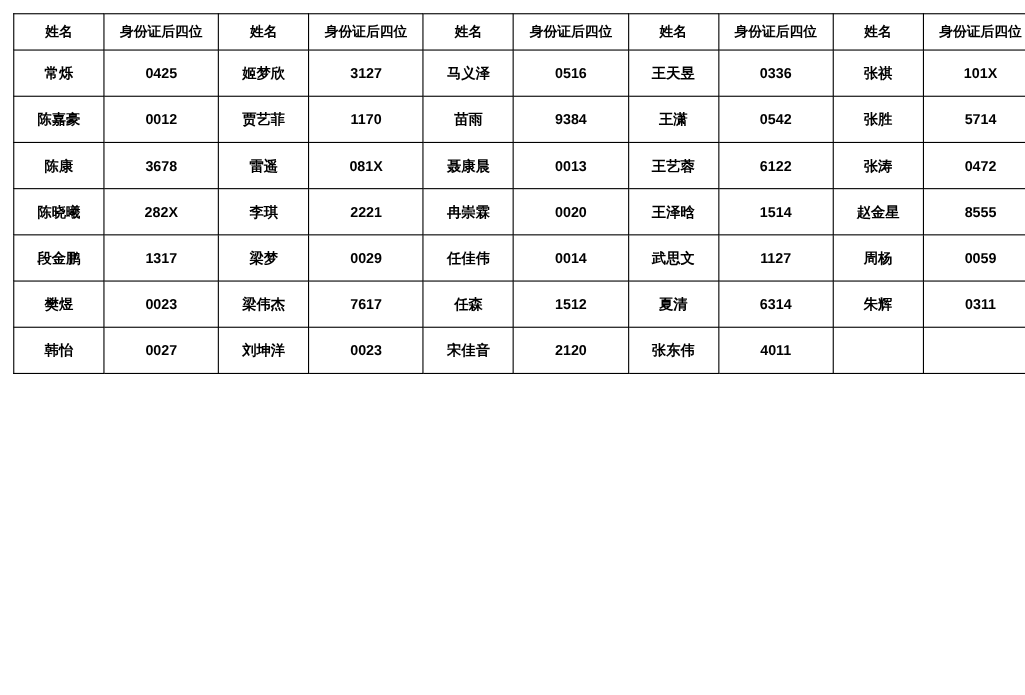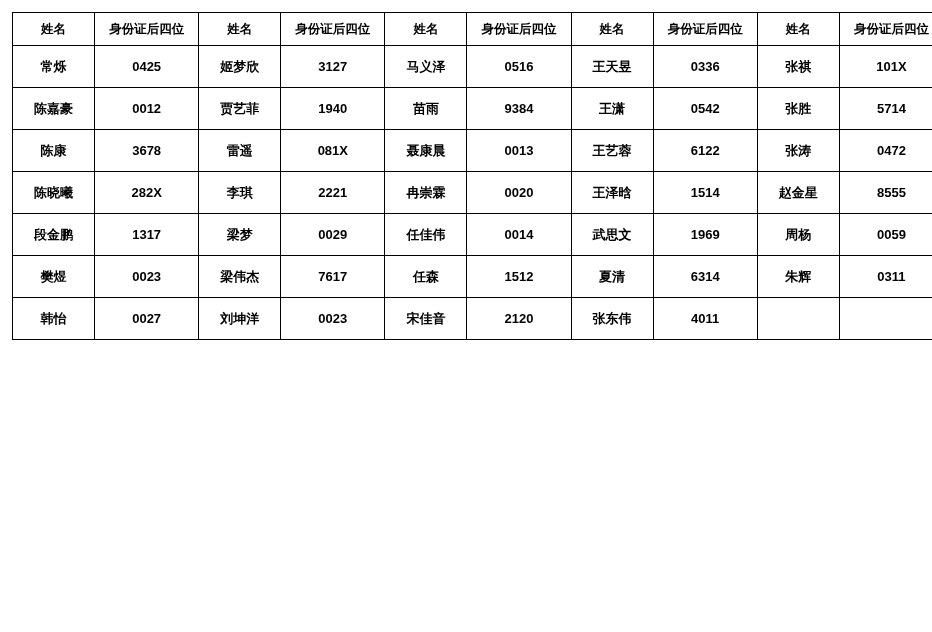--- a/index.html
+++ b/index.html
@@ -82,21 +82,21 @@
         <td>0516</td>
         <td>王天昱</td>
         <td>0336</td>
         <td>张祺</td>
         <td>101X</td>
       </tr>
       <tr>
         <td>陈嘉豪</td>
         <td>0012</td>
         <td>贾艺菲</td>
-        <td>1940</td>
+        <td>1170</td>
         <td>苗雨</td>
         <td>9384</td>
         <td>王潇</td>
         <td>0542</td>
         <td>张胜</td>
         <td>5714</td>
       </tr>
       <tr>
         <td>陈康</td>
         <td>3678</td>
@@ -122,21 +122,21 @@
         <td>8555</td>
       </tr>
       <tr>
         <td>段金鹏</td>
         <td>1317</td>
         <td>梁梦</td>
         <td>0029</td>
         <td>任佳伟</td>
         <td>0014</td>
         <td>武思文</td>
-        <td>1969</td>
+        <td>1127</td>
         <td>周杨</td>
         <td>0059</td>
       </tr>
       <tr>
         <td>樊煜</td>
         <td>0023</td>
         <td>梁伟杰</td>
         <td>7617</td>
         <td>任森</td>
         <td>1512</td>

